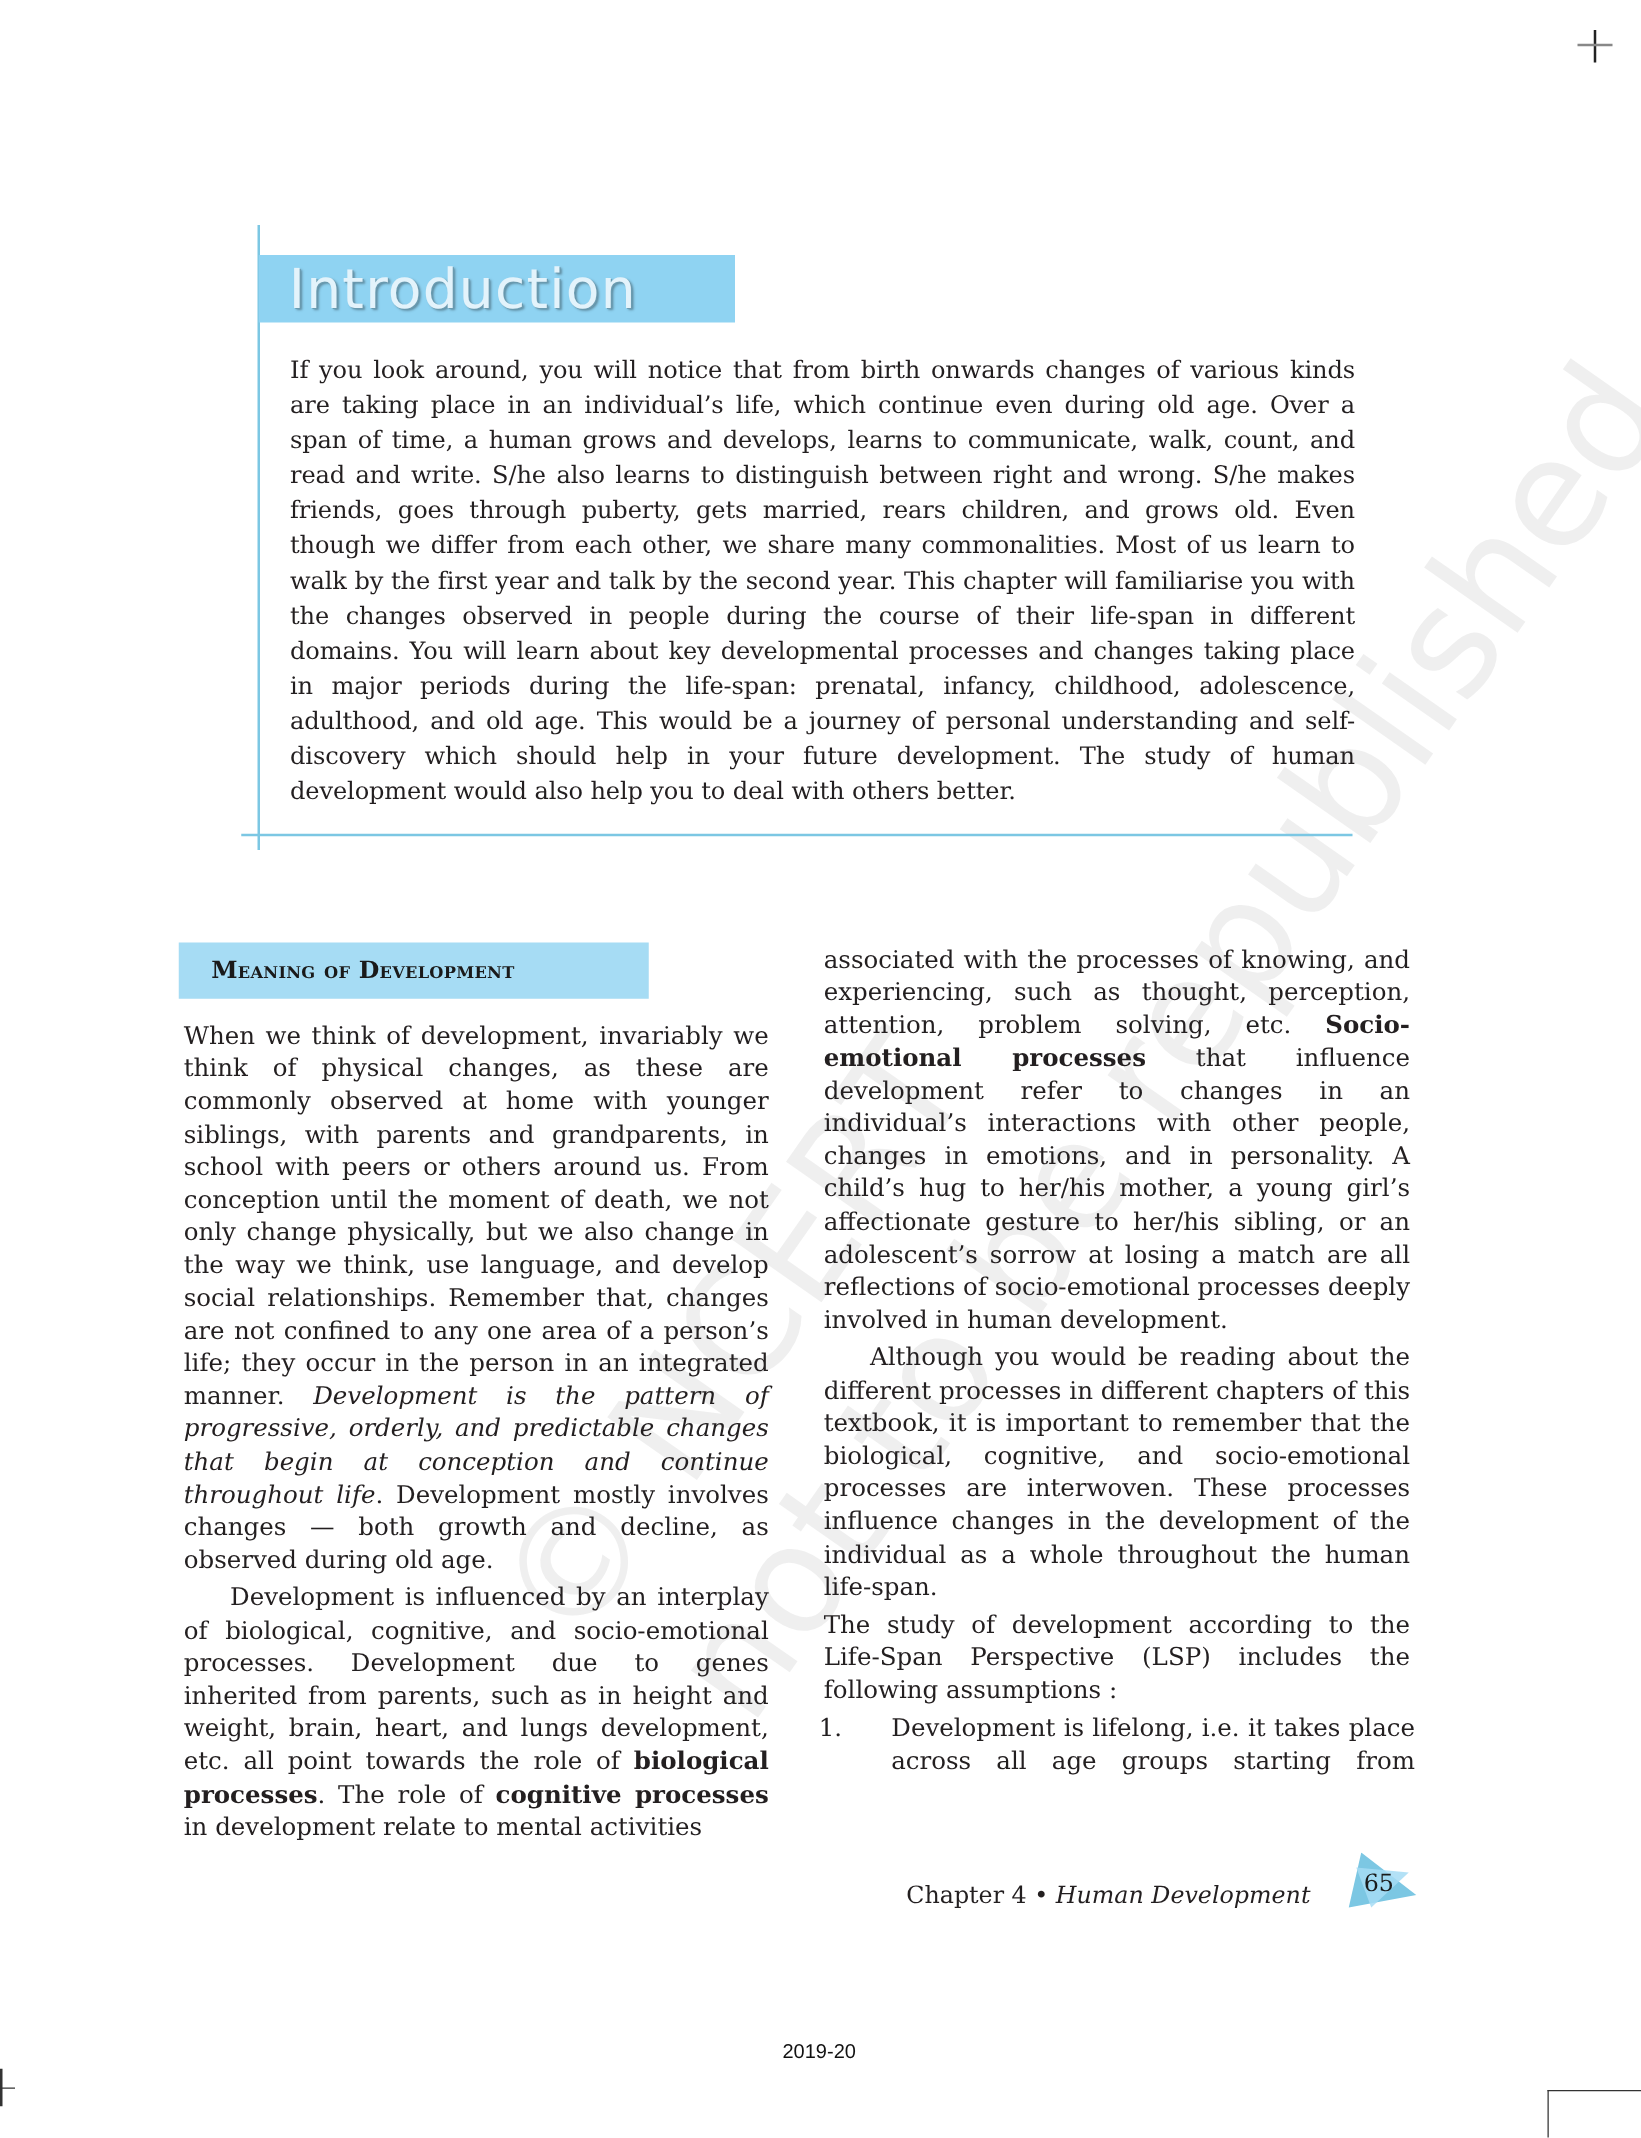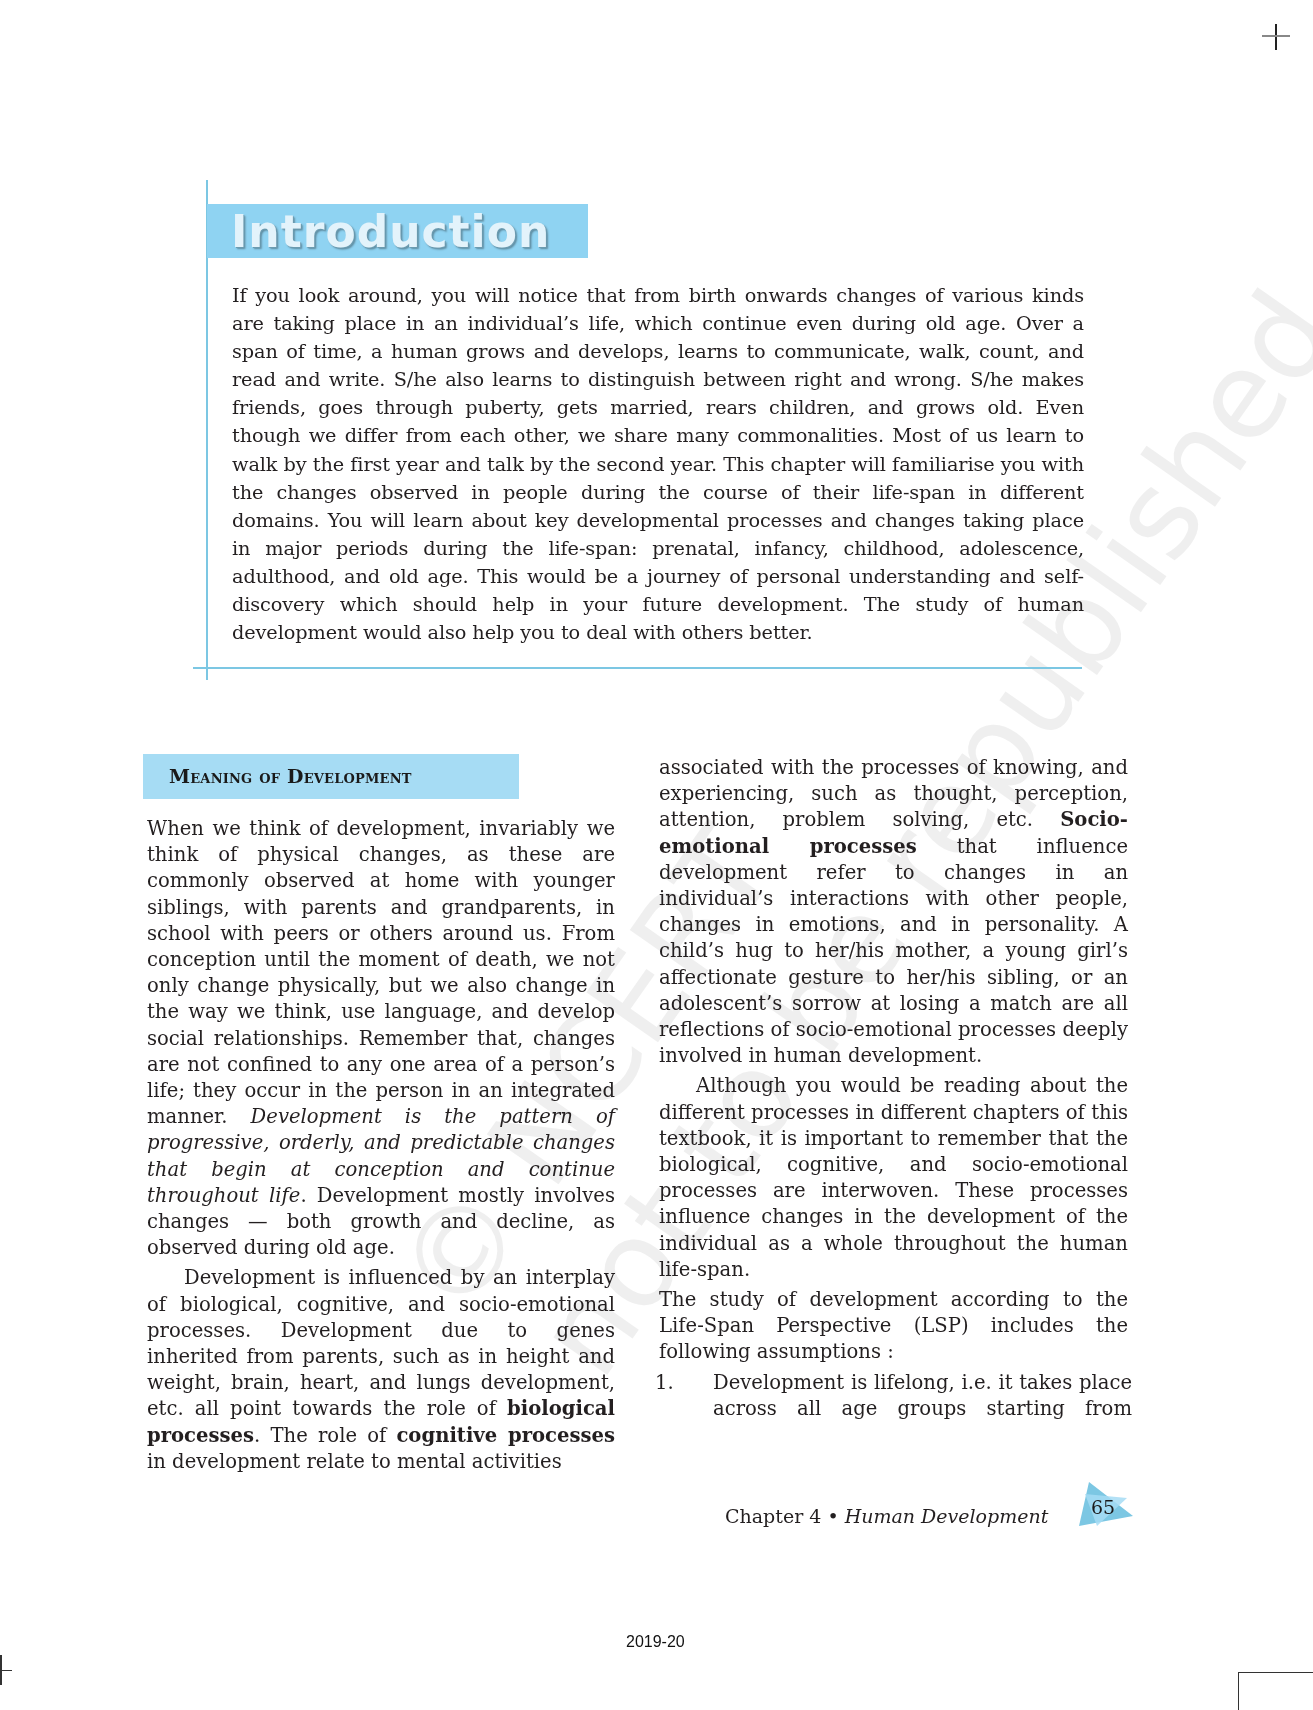--- a/index.html
+++ b/index.html
@@ -8,21 +8,21 @@
   .abs { position:absolute; }
   .crop-tr-v { left:1275px; top:24px; width:2px; height:26px; background:#222; }
   .crop-tr-h { left:1262px; top:35px; width:28px; height:2px; background:#888; }
   .crop-bl-v { left:0px; top:1655px; width:2px; height:30px; background:#333; }
   .crop-bl-h { left:0px; top:1670px; width:12px; height:1px; background:#333; }
   .crop-br { left:1238px; top:1672px; width:80px; height:50px; border-left:1px solid #333; border-top:1px solid #333; }
 
   .intro-vline { left:206px; top:180px; width:2px; height:500px; background:#7cc7e3; }
   .intro-hline { left:193px; top:667px; width:889px; height:2px; background:#7cc7e3; }
   .intro-head { left:207px; top:204px; width:381px; height:54px; background:#8fd3f2; }
-  .intro-head span { position:absolute; left:24px; top:2px; font-family:"DejaVu Sans",sans-serif; font-weight:bold;
+  .intro-head span { position:absolute; left:24px; top:2px; font-family:"DejaVu Sans",sans-serif; font-weight:normal;
          font-size:44px; letter-spacing:1px; color:#e3f3fb;
          text-shadow: 1px 1px 0 #6b9bb0, 2px 2px 2px rgba(0,0,0,0.35); }
   .intro-text { left:232px; top:282px; width:852px; font-size:19.3px; line-height:28.1px;
          text-align:justify; letter-spacing:-0.1px; }
 
   .col { font-size:19.6px; line-height:26.2px; text-align:justify; }
   .left-col { left:143px; top:812px; width:476px; }
   .right-col { left:655px; top:751px; width:477px; }
   .col p { margin:4px; }
   .indent { text-indent:37px; }

